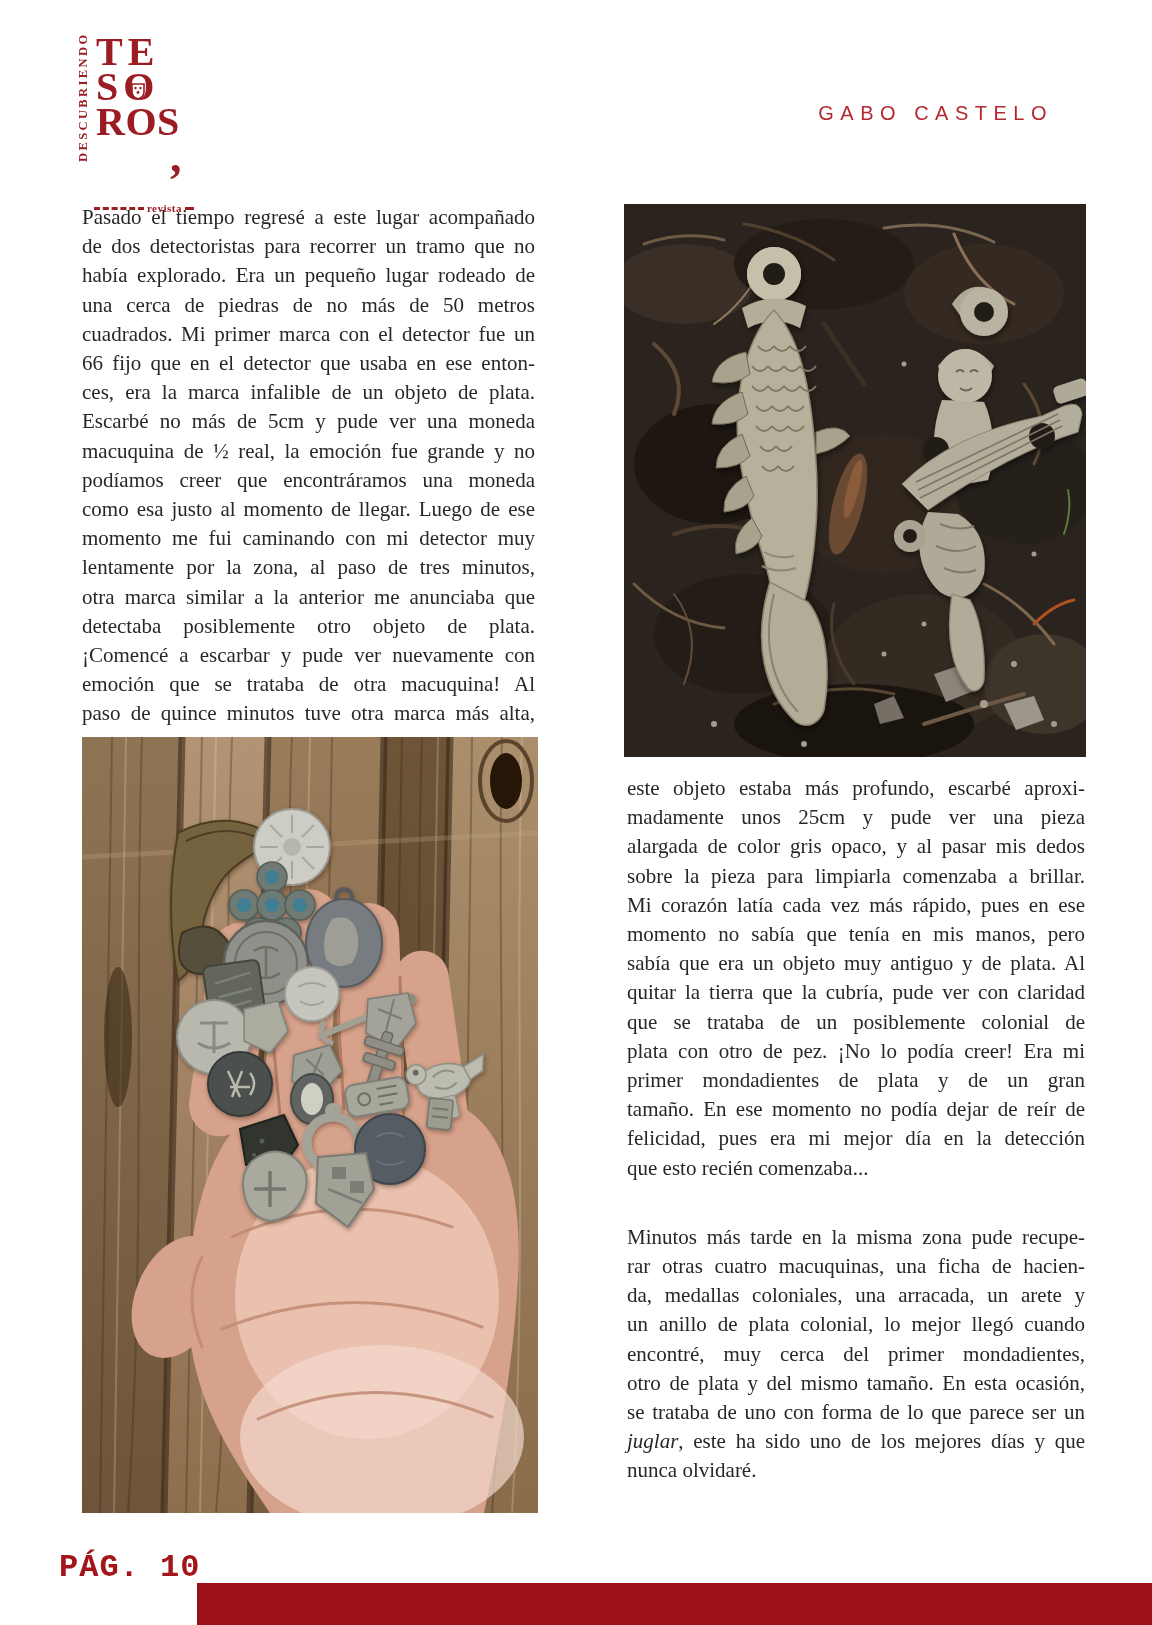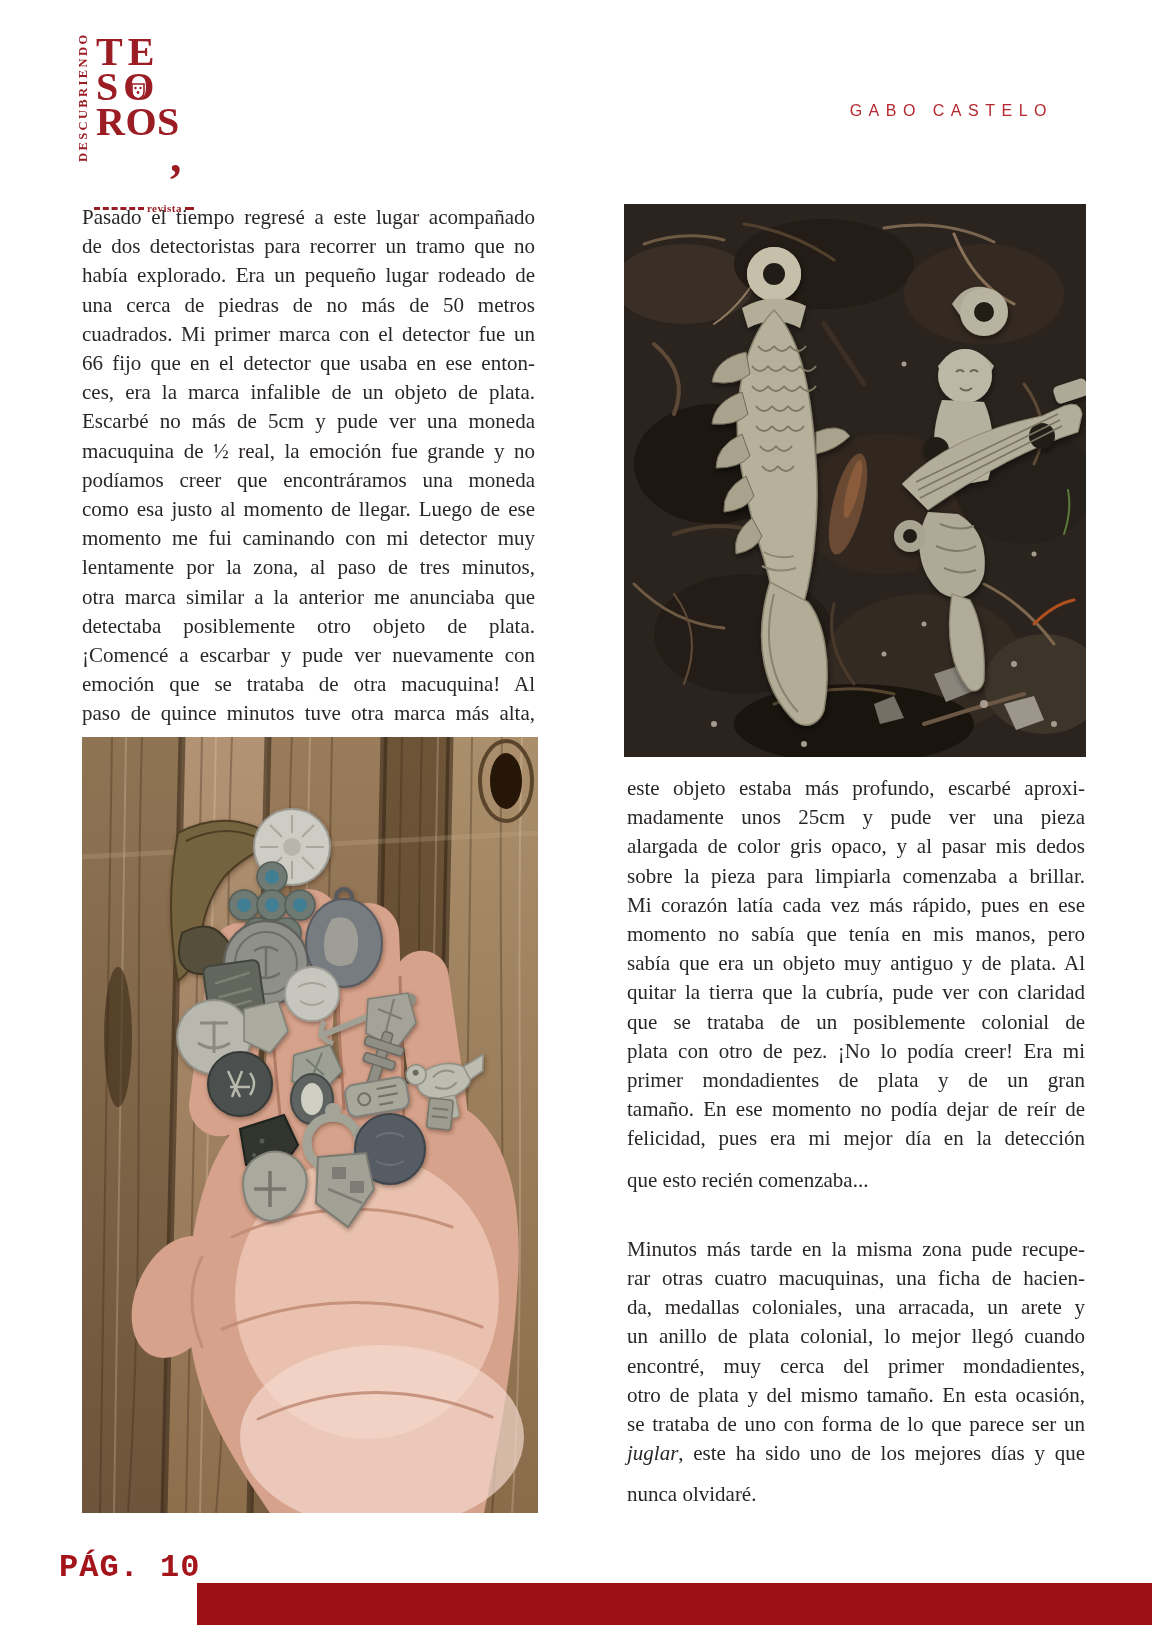--- a/index.html
+++ b/index.html
@@ -32,28 +32,28 @@
     display:flex;align-items:center;gap:3px;
     font-size:11px;font-weight:bold;letter-spacing:0.5px;margin-top:44px;
   }
   .m-dash{border-top:3px dashed currentColor;height:0;}
   .m-dash.long{flex:1;}
   .m-dash.short{width:9px;}
   
   .author{
     position:absolute;top:102px;right:99px;
     font-family:"Liberation Sans",sans-serif;
-    font-size:16px;letter-spacing:6.5px;color:var(--author-red);
+    font-size:20px;letter-spacing:6.5px;color:var(--author-red);
   }
   
   .col{position:absolute;font-size:21px;line-height:29.2px;}
   .left-col{left:82px;top:203px;width:453px;}
   .right-col{left:627px;top:774px;width:458px;}
   .tline{text-align:justify;text-align-last:justify;}
-  .tline.lastleft{text-align-last:left;margin-top:12px;}
+  .tline.lastleft{text-align-last:left;}
   .pgap{height:40px;}
   em{font-style:italic;}
   
   .photo1{position:absolute;left:624px;top:204px;width:462px;height:553px;}
   .photo2{position:absolute;left:82px;top:737px;width:456px;height:776px;}
   .photo1 svg,.photo2 svg{display:block;width:100%;height:100%;}
   
   .pagnum{
     position:absolute;left:59px;top:1549px;
     font-family:Liberation Mono, monospace;font-weight:bold;

